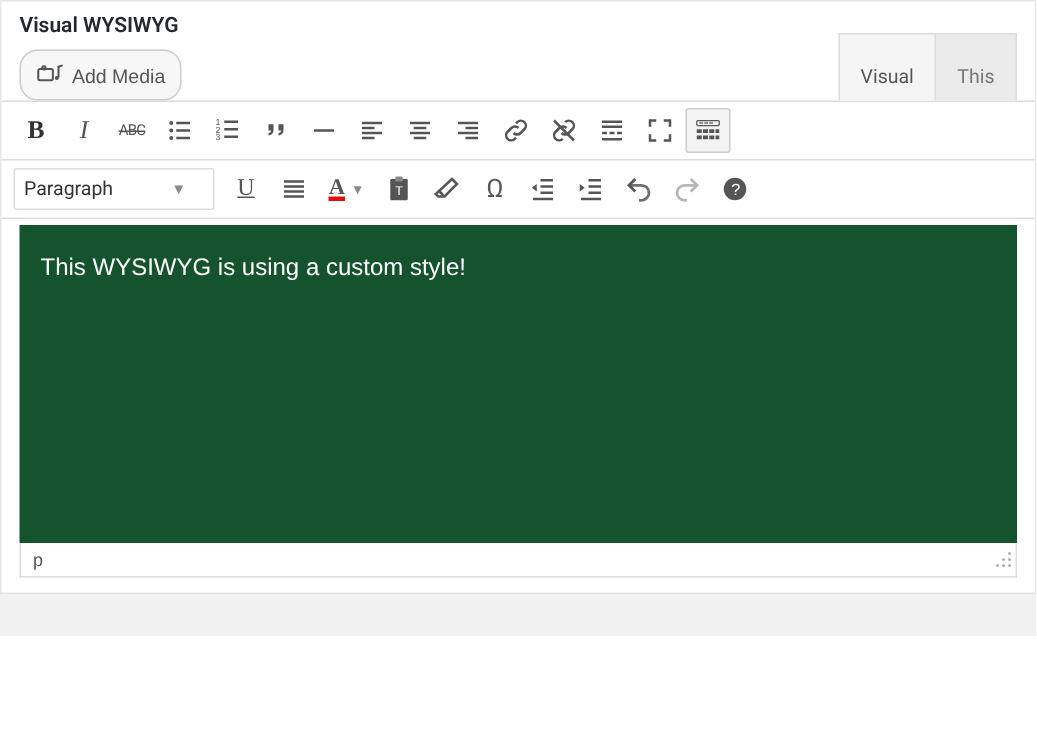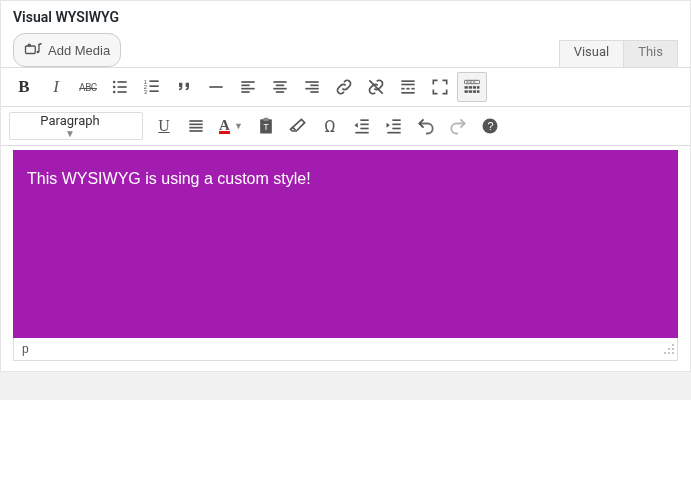--- a/index.html
+++ b/index.html
@@ -3,32 +3,32 @@
 <meta charset="utf-8">
 <style>
   html, body { margin: 0; padding: 0; font-family: -apple-system, BlinkMacSystemFont, "Segoe UI", Roboto, Arial, sans-serif; background: #fff; color: #23282d; }
   .wrap { width: 691px; height: 503px; box-sizing: border-box; position: relative; }
   .metabox { border: 1px solid #e5e5e5; background: #fff; margin: 0; }
   .field-label { font-size: 14px; font-weight: 600; padding: 8px 12px 6px 12px; color: #23282d; }
   .topbar { display: flex; align-items: flex-end; justify-content: space-between; padding: 0 12px; border-bottom: 1px solid #ddd; min-height: 36px; }
   .btn { display: inline-flex; align-items: center; gap: 6px; background: #f7f7f7; border: 1px solid #ccc; color: #555; font-size: 13px; padding: 6px 10px; border-radius: 12px; line-height: 1; cursor: pointer; }
   .btn svg { width: 18px; height: 18px; }
   .tabs { display: flex; align-items: flex-end; height: 36px; }
-  .tab { font-size: 13px; padding: 3px 14px 8px; border: 1px solid #ddd; border-bottom: 0; margin-left: -1px; background: #ebebeb; color: #777; cursor: pointer; }
+  .tab { font-size: 13px; padding: 21px 14px 8px; border: 1px solid #ddd; border-bottom: 0; margin-left: -1px; background: #ebebeb; color: #777; cursor: pointer; }
   .tab.active { background: #f5f5f5; color: #555; position: relative; z-index: 1; }
   .toolbar-row { display: flex; align-items: center; padding: 4px 8px; border-bottom: 1px solid #ddd; flex-wrap: nowrap; gap: 2px; }
   .toolbar-btn { width: 28px; height: 28px; display: inline-flex; align-items: center; justify-content: center; color: #555; border: 1px solid transparent; border-radius: 2px; cursor: pointer; }
   .toolbar-btn svg { width: 20px; height: 20px; }
-  .format-select { width: 108px; height: 26px; border: 1px solid #ddd; font-size: 13px; color: #333; padding: 0 18px 0 6px; background: #fff; border-radius: 2px; display: flex; align-items: center; justify-content: space-between; cursor: pointer; margin-right: 4px; flex-direction: column; }
+  .format-select { width: 108px; height: 26px; border: 1px solid #ddd; font-size: 13px; color: #333; padding: 0 18px 0 6px; background: #fff; border-radius: 2px; display: flex; align-items: center; justify-content: space-between; cursor: pointer; margin-right: 4px; }
   .format-select .chevron { font-size: 10px; color: #888; }
   .color-btn { width: 34px; height: 26px; display: flex; align-items: center; justify-content: center; gap: 0; cursor: pointer; }
   .color-btn .A { font-weight: 700; font-family: "Times New Roman", serif; font-size: 15px; color:#555; border-bottom: 3px solid #d11; line-height: 12px; }
   .color-btn .chev { font-size: 9px; color:#888; margin-left:4px; }
   .editor-area-wrap { padding: 4px 12px 0 12px; }
-  .editor-area { background: #a21caf; color: #fff; font-size: 16px; font-family: Arial, Helvetica, sans-serif; padding: 20px 14px; height: 188px; box-sizing: border-box; overflow: auto; outline: none; }
+  .editor-area { background: #14532d; color: #fff; font-size: 16px; font-family: Arial, Helvetica, sans-serif; padding: 20px 14px; height: 212px; box-sizing: border-box; overflow: auto; outline: none; }
   .statusbar { display: flex; align-items: center; justify-content: space-between; border: 1px solid #ddd; border-top: 0; margin: 0 12px 10px 12px; font-size: 12px; color: #666; padding: 0; height: 22px; }
   .status-path { padding: 3px 8px; font-size: 12px; text-transform: lowercase; color: #555; font-family: Arial, sans-serif; }
   .resize { width: 14px; height: 14px; margin: 0 2px 2px 0; color: #aaa; }
   .resize svg { width: 14px; height: 14px; }
   
   .page-bg { background: #f1f1f1; height: 28px; }
   
   .metabox { border-right: 1px solid #e5e5e5; }
 </style>
 </head>

